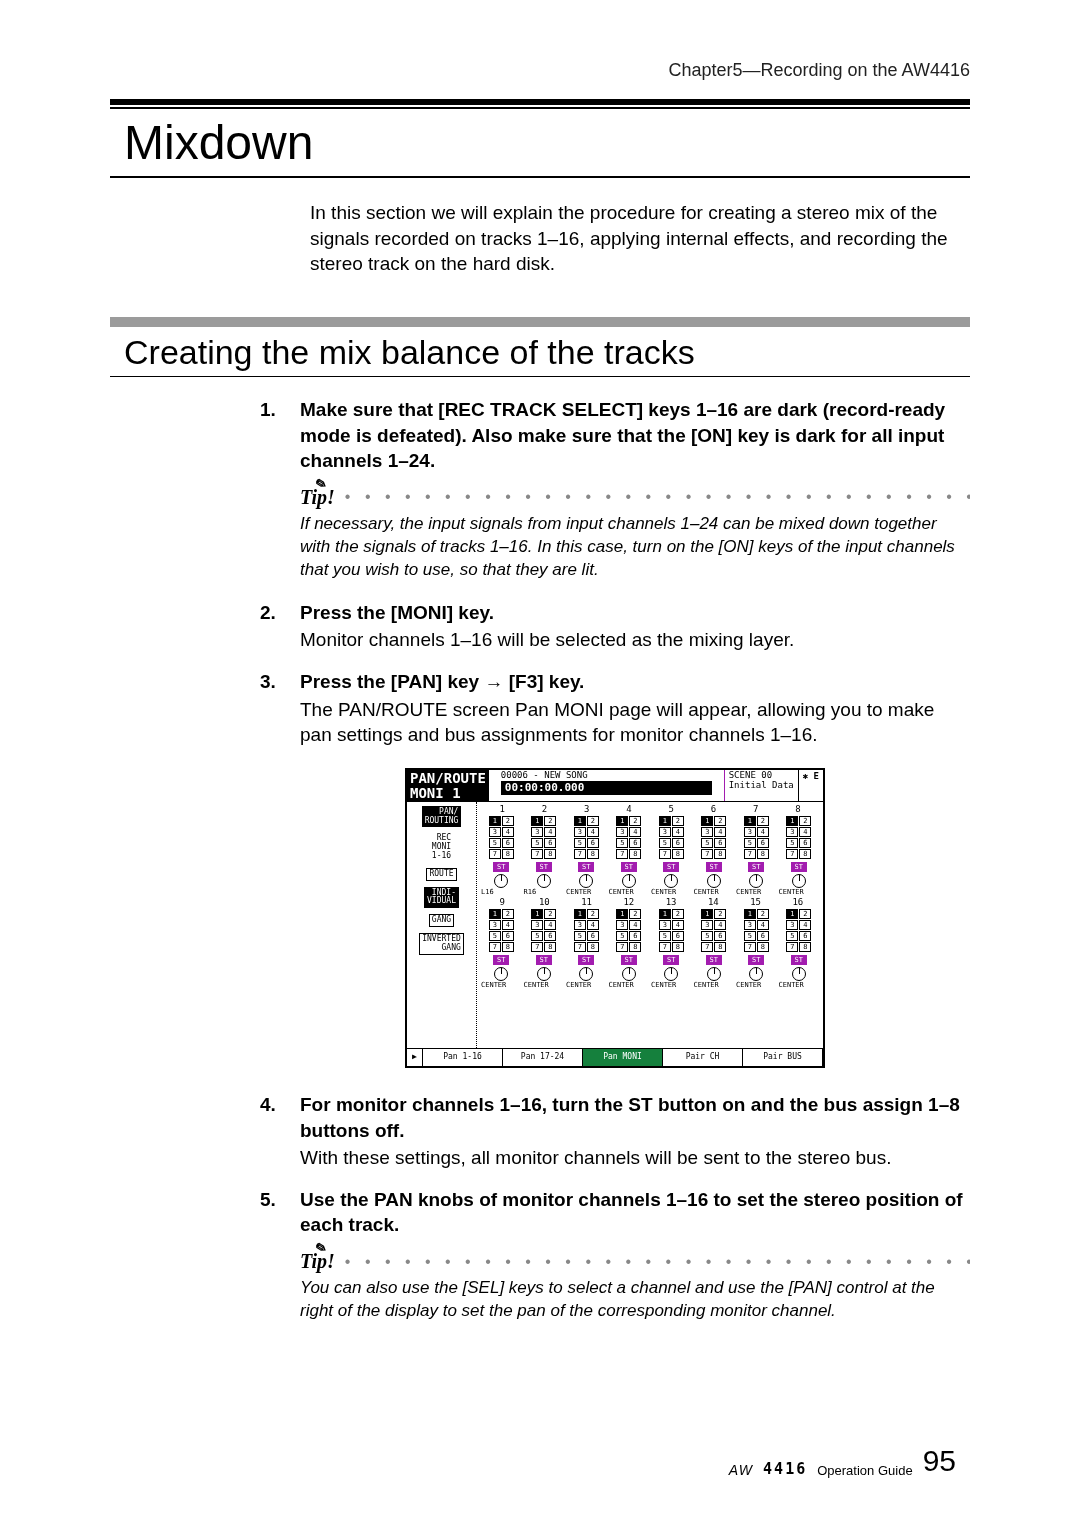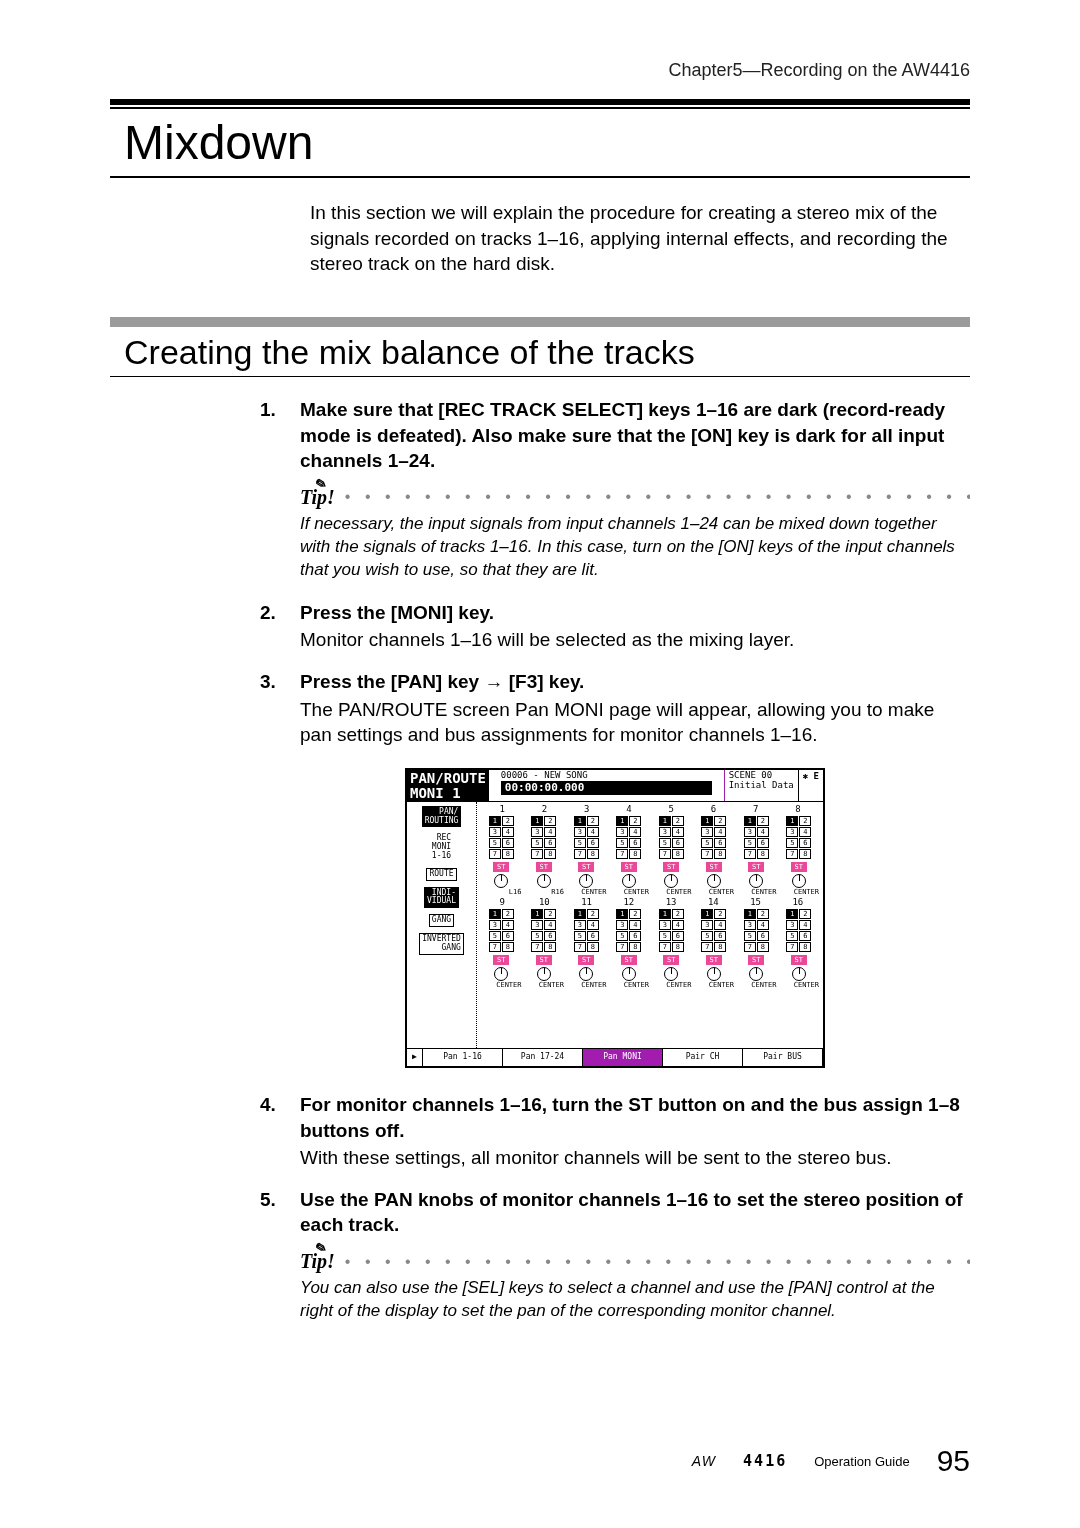--- a/index.html
+++ b/index.html
@@ -217,21 +217,21 @@
     line-height: 8px;
     background: #fff;
   }
   .mini.on {
     background: #000;
     color: #fff;
   }
   .st {
     width: 16px;
     height: 10px;
-    background: #ec4899;
+    background: #a21caf;
     color: #fff;
     font-size: 7px;
     text-align: center;
     line-height: 10px;
     margin: 2px auto 0 auto;
   }
   .knob {
     width: 14px;
     height: 14px;
     border: 1px solid #000;
@@ -243,56 +243,56 @@
     content: "";
     position: absolute;
     width: 1px;
     height: 6px;
     background: #000;
     top: 0;
     left: 50%;
   }
   .knob-lbl {
     font-size: 7px;
-    text-align: right;
+    text-align: left;
   }
   .scr-tabs {
     position: absolute;
     bottom: 0;
     left: 0;
     right: 0;
     height: 18px;
     border-top: 1px solid #000;
     display: flex;
     font-size: 8px;
     background: #fff;
   }
   .scr-tab {
     flex: 1;
     text-align: center;
     border-right: 1px solid #000;
     line-height: 16px;
   }
   .scr-tab.active {
-    background: #a21caf;
+    background: #15803d;
     color: #fff;
   }
   .scr-tab-icon {
     width: 16px;
     border-right: 1px solid #000;
     text-align: center;
     line-height: 16px;
   }
   .footer {
     position: absolute;
     bottom: 50px;
-    right: 110px;
+    right: 124px;
     display: flex;
-    align-items: center;
-    gap: 27px;
+    align-items: flex-end;
+    gap: 10px;
     font-family: "Helvetica", Arial, sans-serif;
   }
   .footer-logo {
     font-style: italic;
     font-size: 14px;
     letter-spacing: 1px;
   }
   .footer-model {
     font-weight: bold;
     font-size: 15px;

